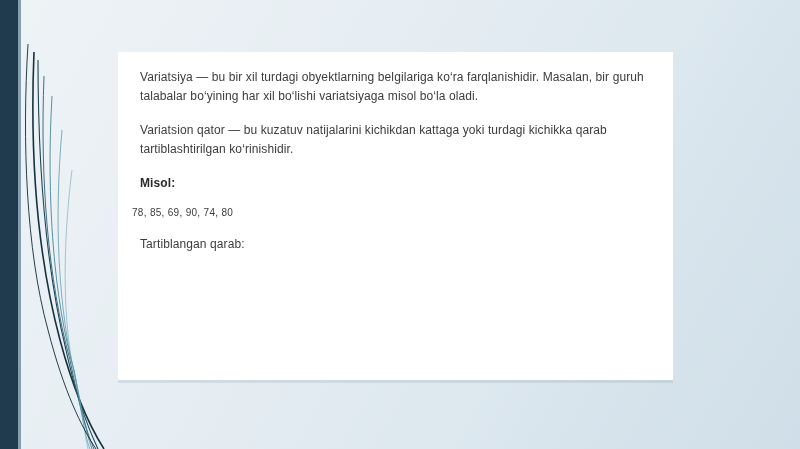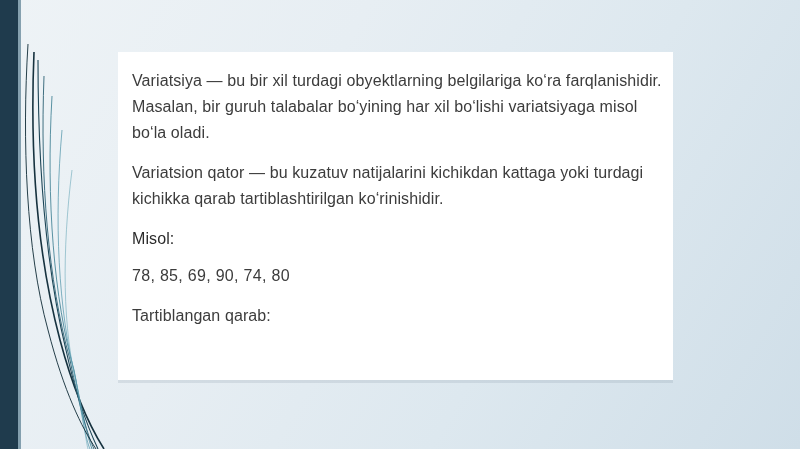--- a/index.html
+++ b/index.html
@@ -57,36 +57,36 @@
     background: #ffffff;
   }
   .content-inner {
     position: absolute;
     left: 132px;
     top: 68px;
     width: 535px;
   }
   .para {
     color: #3c3c3c;
-    font-size: 16px;
+    font-size: 12px;
     line-height: 1.62;
-    margin: 0 0 14px 0;
+    margin: 0 0 14px 8px;
     letter-spacing: 0.1px;
   }
   .para.tight {
     margin-bottom: 3px;
   }
   .para.bold {
-    font-weight: normal;
+    font-weight: bold;
     color: #2b2b2b;
     margin-bottom: 12px;
   }
   .nums {
     color: #3c3c3c;
-    font-size: 16px;
+    font-size: 10px;
     line-height: 1.62;
     margin: 0 0 14px 0;
     letter-spacing: 0.3px;
   }
   .panel-shadow {
     position: absolute;
     left: 118px;
     top: 380px;
     width: 555px;
     height: 3px;

